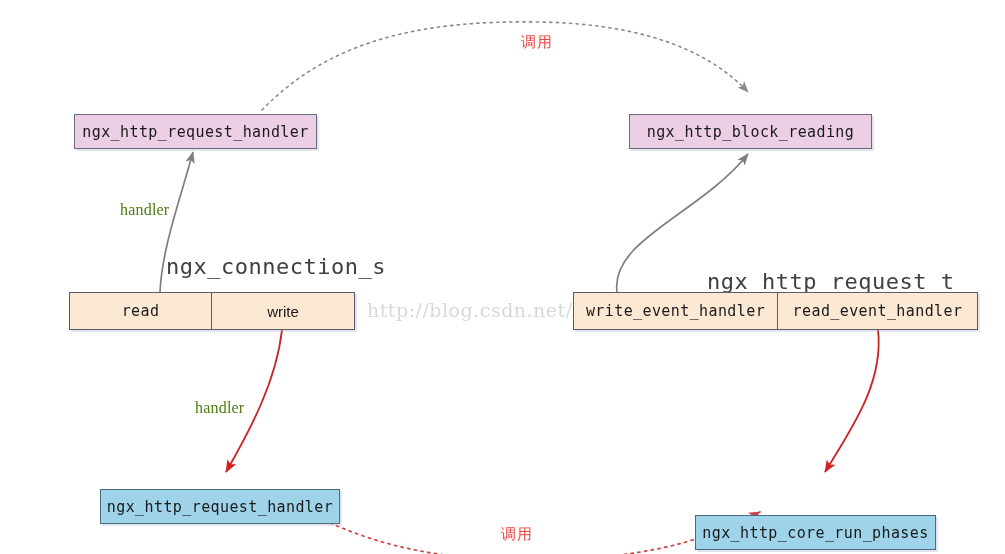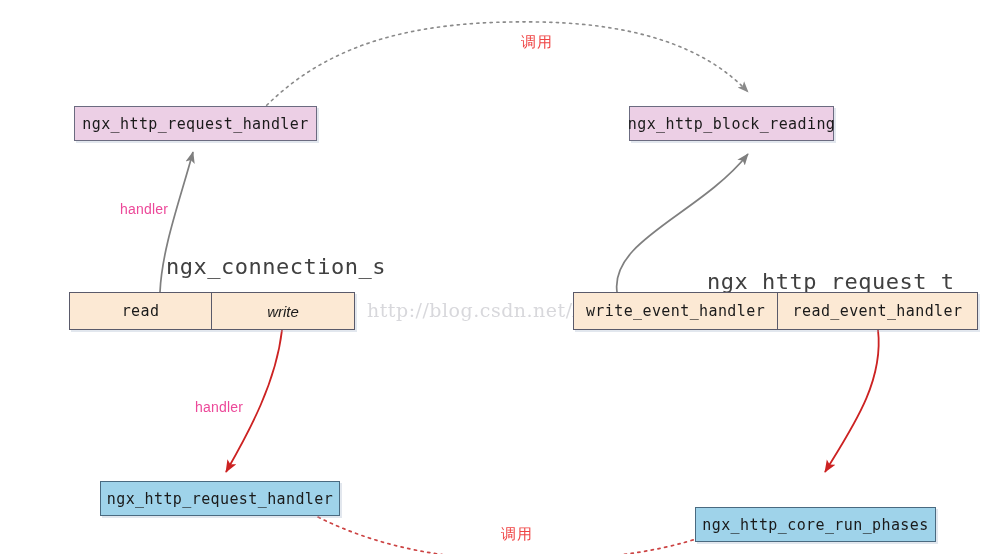--- a/index.html
+++ b/index.html
@@ -30,20 +30,21 @@
     box-sizing: border-box;
     display: flex;
     align-items: center;
     justify-content: center;
     border: 1.4px solid #4a4a5a;
     font-family: "DejaVu Sans Mono", monospace;
     font-size: 15px;
     color: #1a1a1a;
     letter-spacing: 0.4px;
     white-space: nowrap;
+    margin-top: 8px;
   }
   .node.pink   { background: #eccfe5; border-color: #6b6b80; }
   .node.blue   { background: #9fd3ea; border-color: #4a6a80; }
   .node.shadow { box-shadow: 2px 2px 0 rgba(160,175,200,0.30); }
 
   
   .struct {
     position: absolute;
     box-sizing: border-box;
     display: flex;
@@ -59,39 +60,38 @@
     font-size: 15px;
     color: #1a1a1a;
     letter-spacing: 0.4px;
     white-space: nowrap;
     background: #fce9d4;
   }
   .struct .cell + .cell { border-left: 1.4px solid #5a5a6a; }
   .struct .cell.sans {
     font-family: "Liberation Sans", sans-serif;
     letter-spacing: 0;
-    font-style: italic;
   }
 
   
   .struct-title {
     position: absolute;
     font-family: "DejaVu Sans Mono", monospace;
     font-size: 22px;
     color: #404040;
     letter-spacing: 0.5px;
     white-space: nowrap;
   }
 
   
   .edge-label {
     position: absolute;
-    font-family: Liberation Sans, sans-serif;
-    font-size: 14px;
-    color: #ec4899;
+    font-family: Liberation Serif, serif;
+    font-size: 16px;
+    color: #4d7c0f;
     white-space: nowrap;
     letter-spacing: 0.2px;
   }
   .edge-label.cjk {
     font-family: "Liberation Sans", "DejaVu Sans", sans-serif;
     font-size: 15px;
     color: #ef4444;
     letter-spacing: 1px;
   }
 
@@ -139,21 +139,21 @@
 
     <path d="M 282,330 C 276,382 250,430 226,472" fill="none" stroke="#cc2222" stroke-width="1.8" marker-end="url(#arrow-red)"></path>
 
     <path d="M 878,330 C 884,382 852,428 825,472" fill="none" stroke="#cc2222" stroke-width="1.8" marker-end="url(#arrow-red)"></path>
   </svg>
 
   <div class="node pink shadow" style="left:74px; top:106px; width:243px; height:35px;">
     <span>ngx_http_request_handler</span>
   </div>
 
-  <div class="node pink shadow" style="left:629px; top:106px; width:205px; height:35px;">
+  <div class="node pink shadow" style="left:629px; top:106px; width:243px; height:35px;">
     <span>ngx_http_block_reading</span>
   </div>
 
   <div class="struct-title" style="left:166px; top:254px;">ngx_connection_s</div>
 
   <div class="struct shadow" style="left:69px; top:292px; width:286px; height:38px;
               box-shadow:2px 2px 0 rgba(160,175,200,0.30);">
     <div class="cell" style="width:141px;">read</div>
     <div class="cell sans" style="width:143px;">write</div>
   </div>

